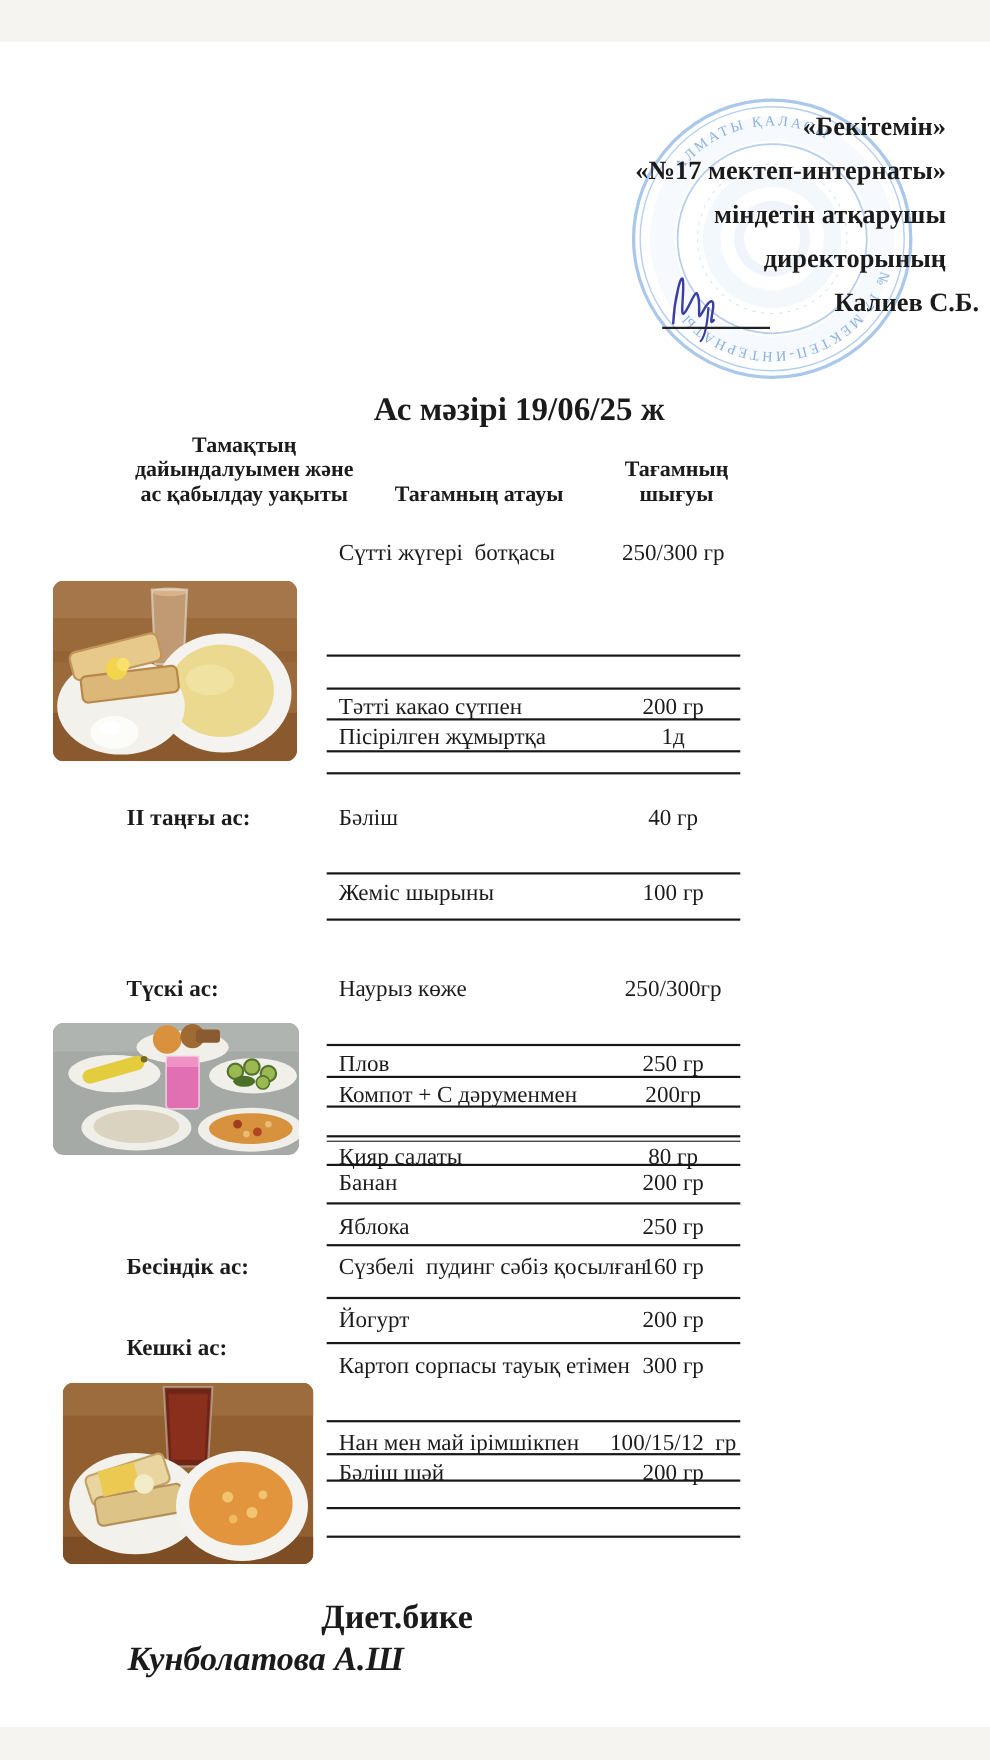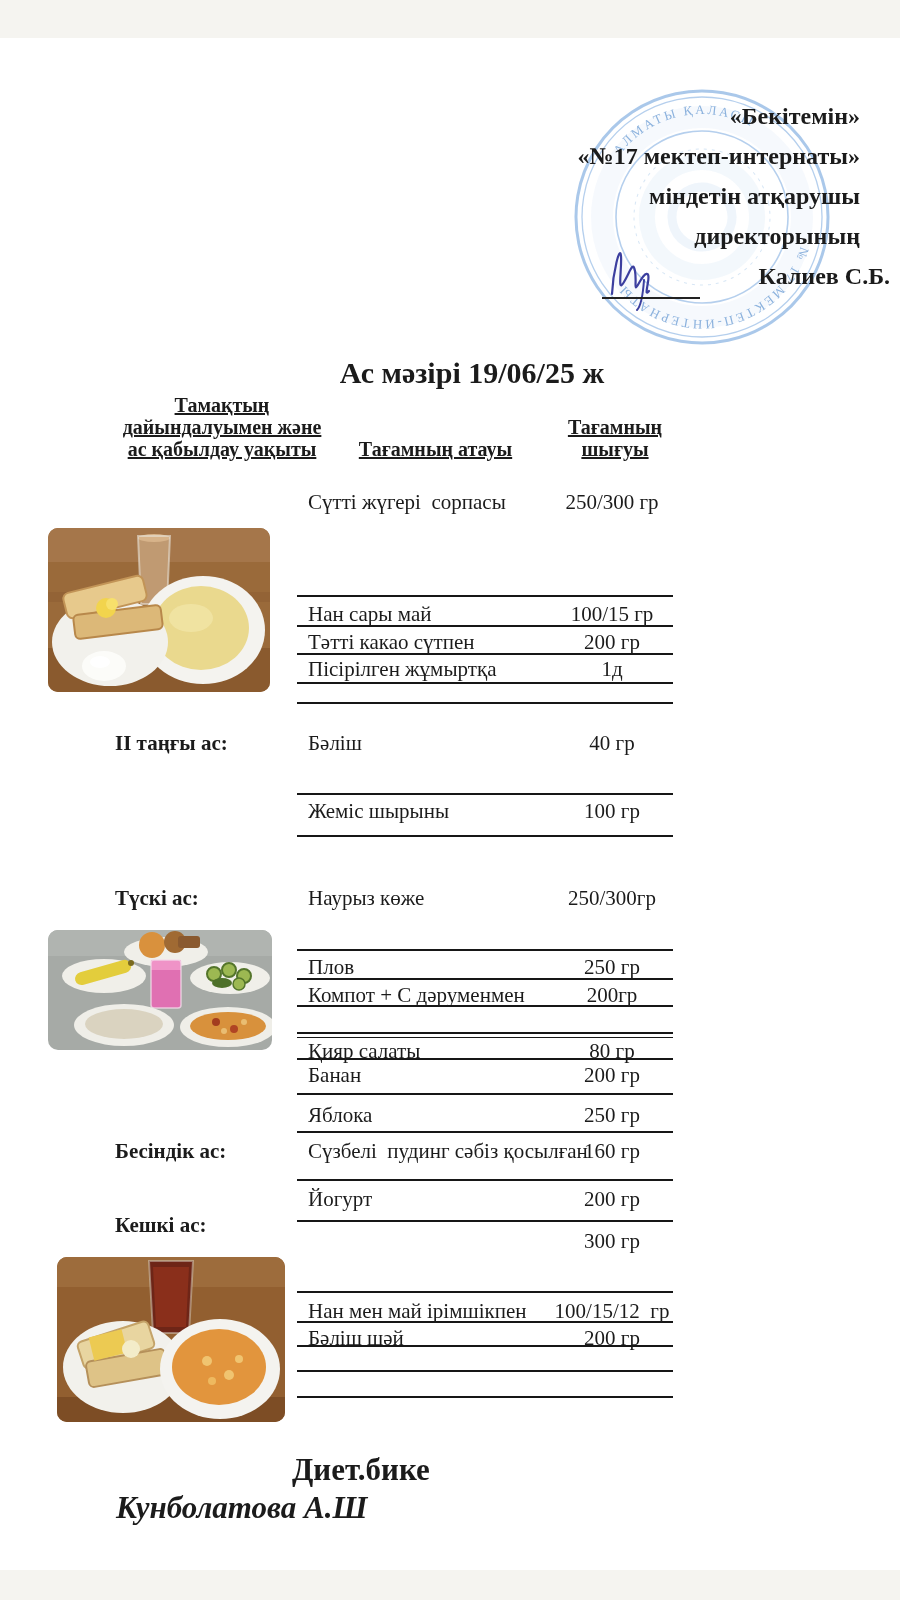--- a/index.html
+++ b/index.html
@@ -8,21 +8,21 @@
   .band{position:absolute;left:0;width:900px;background:#f5f4f0;}
   
   #approval{position:absolute;top:96px;left:390px;width:470px;text-align:right;
             font-weight:bold;font-size:24px;line-height:40px;z-index:2;}
   #approval .last{margin-right:-30px;}
   #stamp{position:absolute;left:567px;top:82px;z-index:1;}
   #signature{position:absolute;left:600px;top:236px;z-index:3;}
   
   #title{position:absolute;top:356px;left:272px;width:400px;text-align:center;
          font-size:30px;font-weight:bold;}
-  .hdr{position:absolute;font-weight:bold;font-size:20px;text-align:center;line-height:22px;text-decoration:underline;}
+  .hdr{position:absolute;font-weight:bold;font-size:20px;text-align:center;line-height:22px;}
   #hdr1{top:394px;left:100px;width:244px;}
   #hdr2{top:438px;left:348px;width:175px;}
   #hdr3{top:416px;left:533px;width:164px;}
   
   .rule{position:absolute;left:297px;width:376px;height:2px;background:#171717;}
   .mrow{position:absolute;left:297px;width:376px;height:26px;font-size:21px;}
   .dish{position:absolute;left:11px;top:0;white-space:pre-wrap;}
   .amt{position:absolute;left:235px;top:0;width:160px;text-align:center;white-space:pre-wrap;}
   .meal{position:absolute;left:115px;font-weight:bold;font-size:21px;}
   .photo{position:absolute;border-radius:10px;overflow:hidden;line-height:0;}
@@ -108,26 +108,22 @@
   <div class="rule" style="top:1131px"></div>
   <div class="rule" style="top:1179px"></div>
   <div class="rule" style="top:1220px"></div>
   <div class="rule" style="top:1291px"></div>
   <div class="rule" style="top:1321px"></div>
   <div class="rule" style="top:1345px"></div>
   <div class="rule" style="top:1370px"></div>
   <div class="rule" style="top:1396px"></div>
 
   <div class="mrow" style="top:490px">
-      <span class="dish">Сүтті жүгері  сорпасы</span>
+      <span class="dish">Сүтті жүгері  ботқасы</span>
       <span class="amt">250/300 гр</span>
-    </div>
-  <div class="mrow" style="top:602px">
-      <span class="dish">Нан сары май</span>
-      <span class="amt">100/15 гр</span>
     </div>
   <div class="mrow" style="top:630px">
       <span class="dish">Тәтті какао сүтпен</span>
       <span class="amt">200 гр</span>
     </div>
   <div class="mrow" style="top:657px">
       <span class="dish">Пісірілген жұмыртқа</span>
       <span class="amt">1д</span>
     </div>
   <div class="mrow" style="top:731px">
@@ -164,20 +160,21 @@
     </div>
   <div class="mrow" style="top:1139px">
       <span class="dish">Сүзбелі  пудинг сәбіз қосылған</span>
       <span class="amt">160 гр</span>
     </div>
   <div class="mrow" style="top:1187px">
       <span class="dish">Йогурт</span>
       <span class="amt">200 гр</span>
     </div>
   <div class="mrow" style="top:1229px">
+      <span class="dish">Картоп сорпасы тауық етімен</span>
       <span class="amt">300 гр</span>
     </div>
   <div class="mrow" style="top:1299px">
       <span class="dish">Нан мен май ірімшікпен</span>
       <span class="amt">100/15/12  гр</span>
     </div>
   <div class="mrow" style="top:1326px">
       <span class="dish">Бәліш шәй</span>
       <span class="amt">200 гр</span>
     </div>

